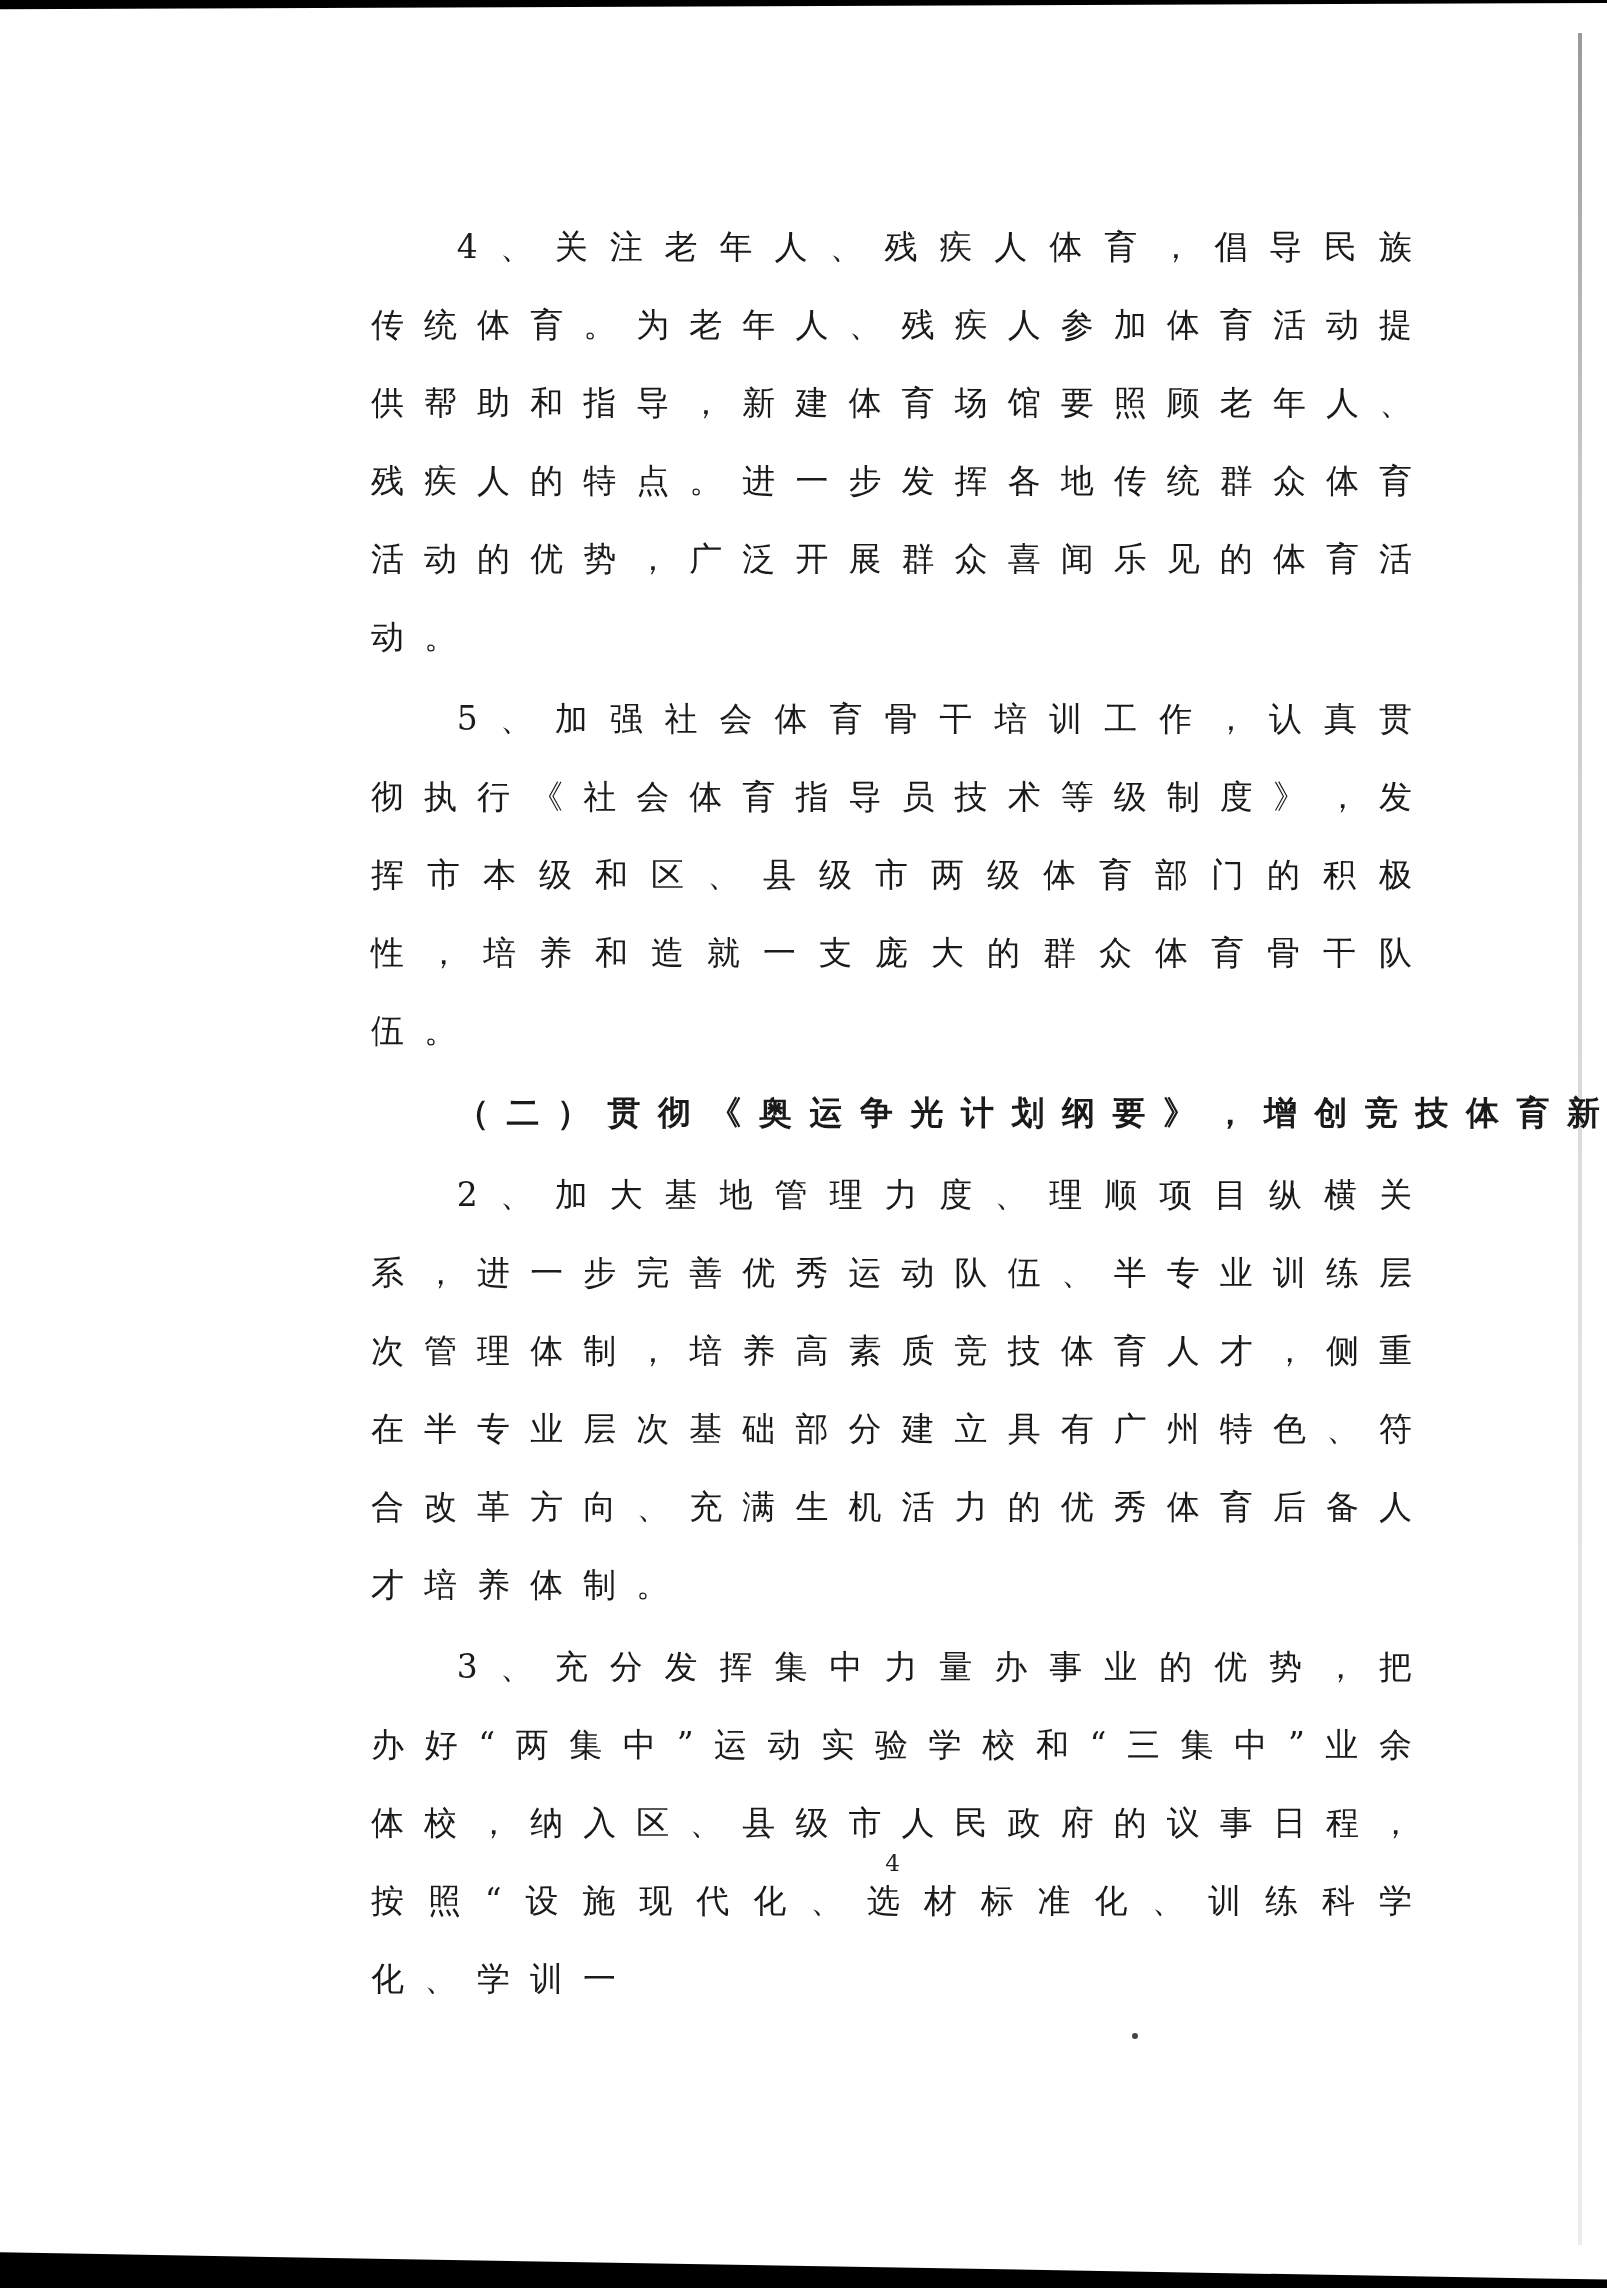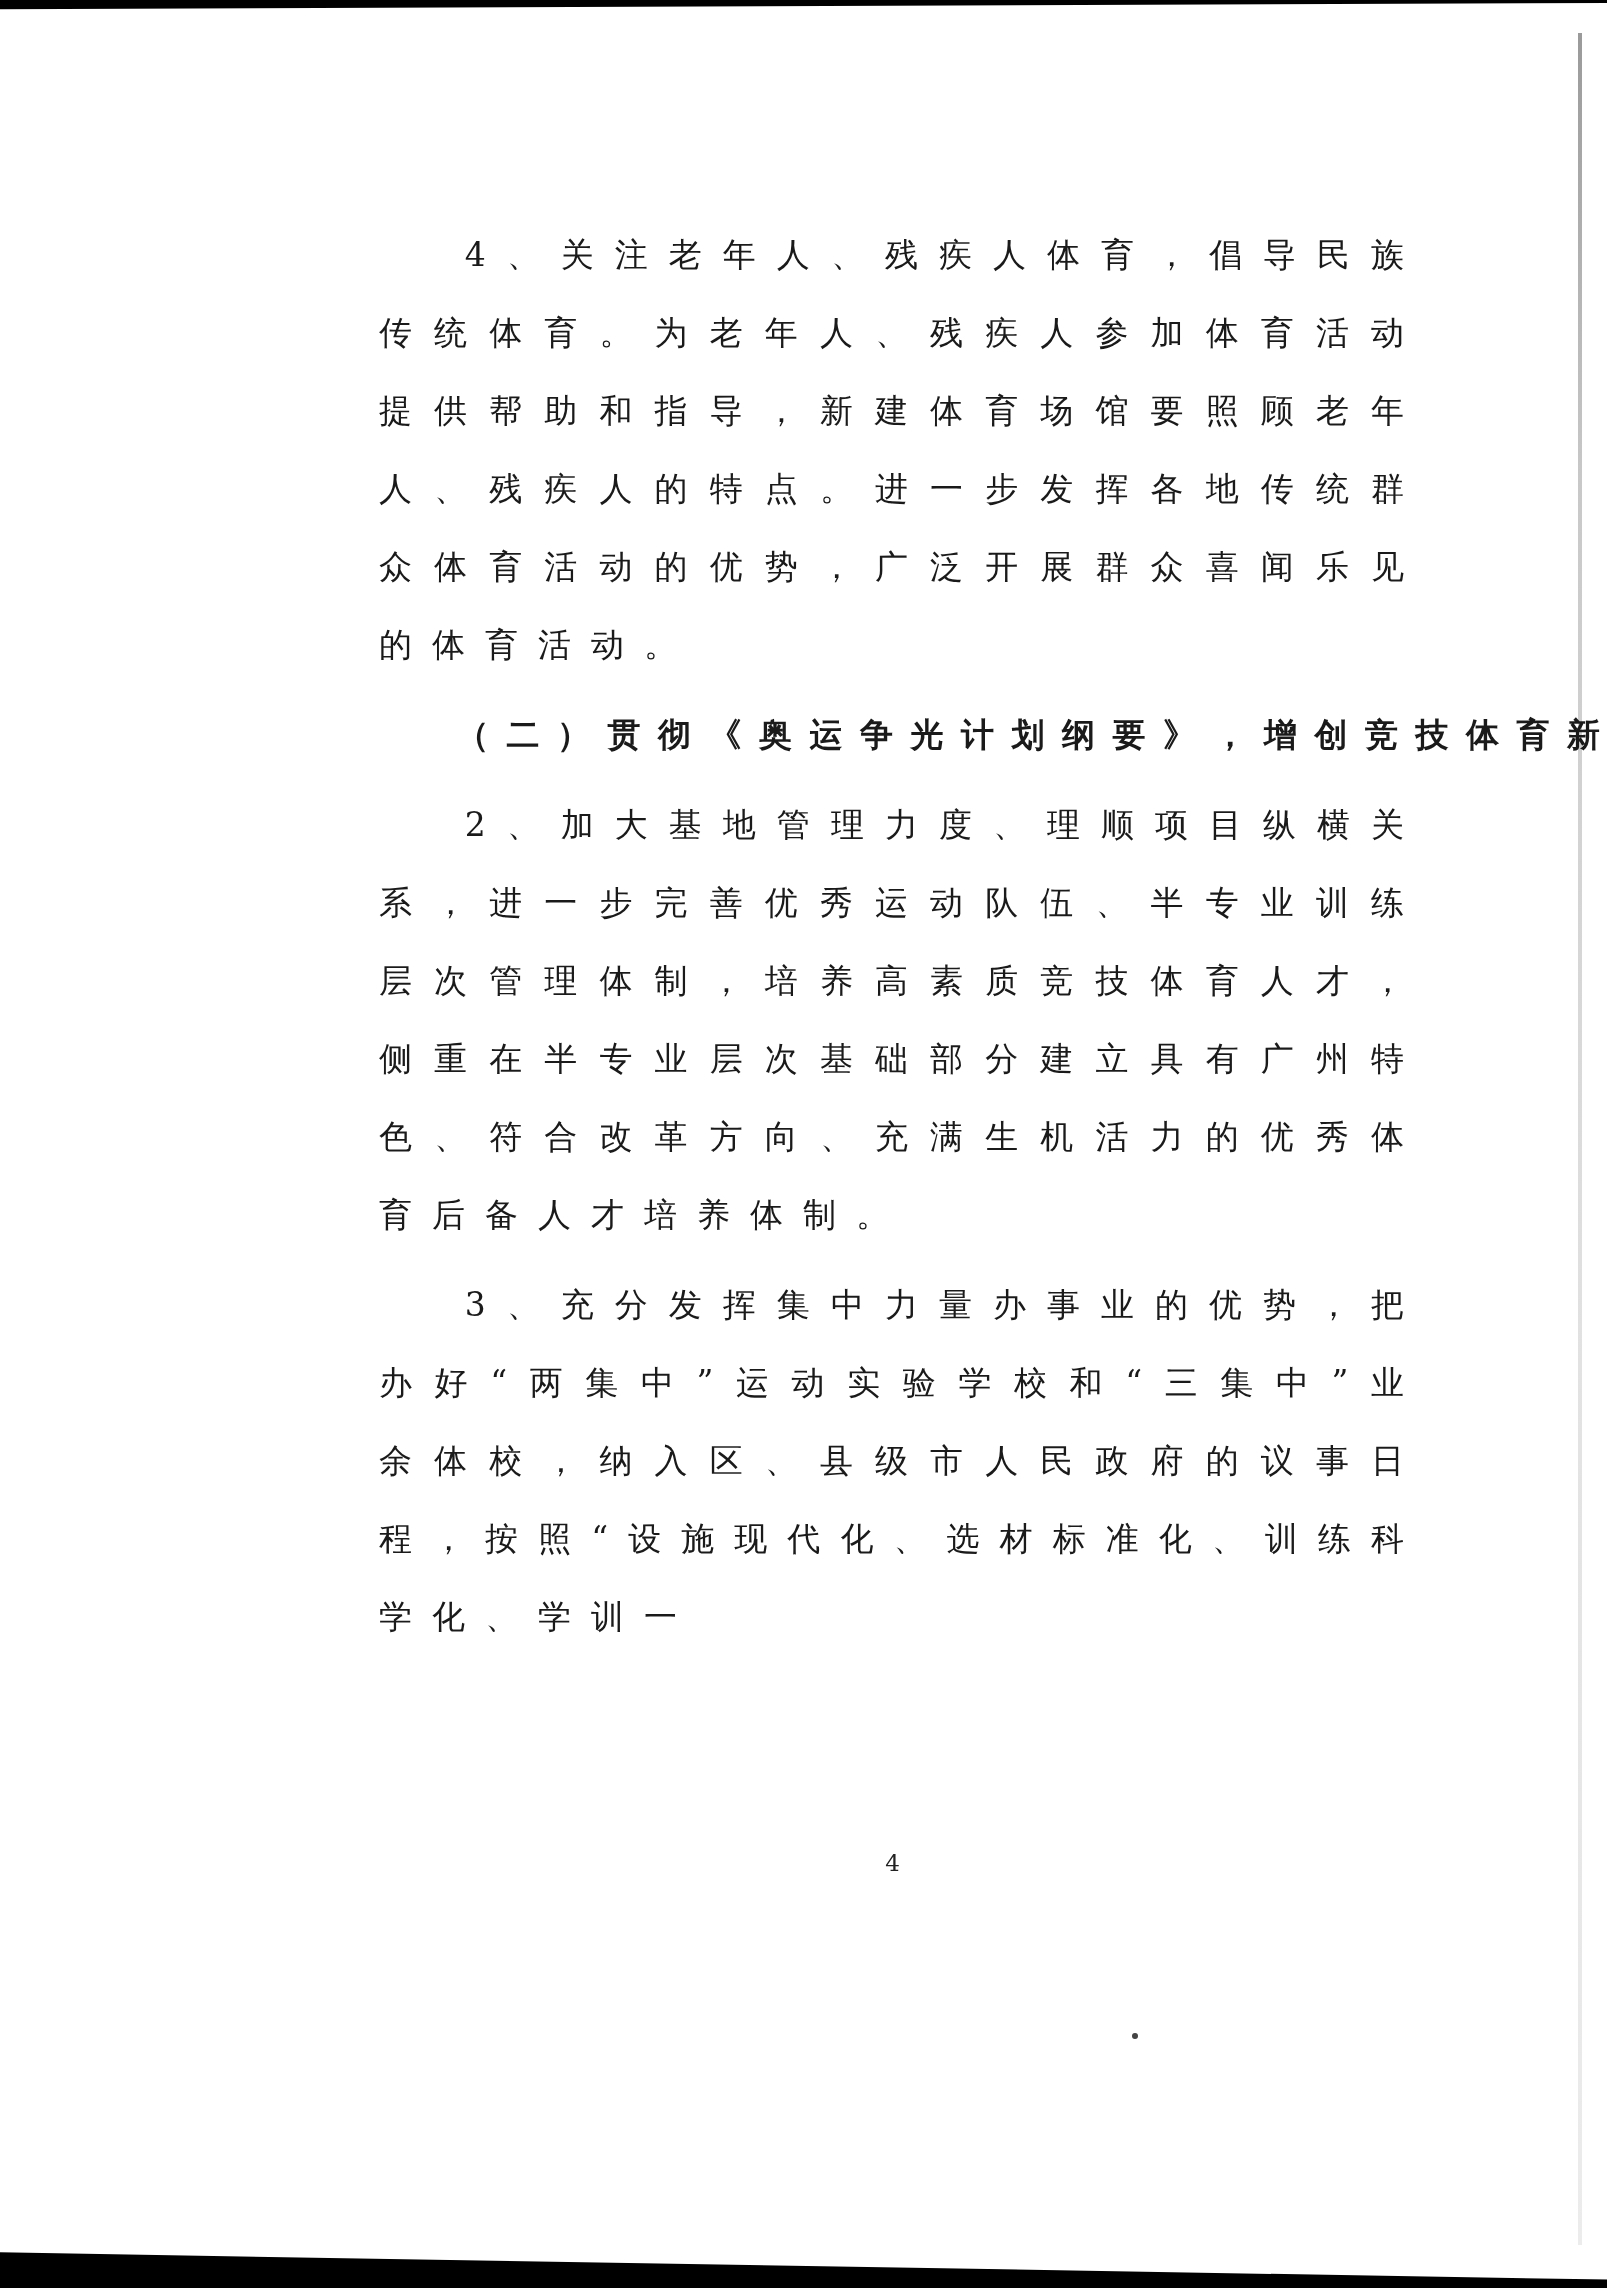--- a/index.html
+++ b/index.html
@@ -42,21 +42,21 @@
       border-radius: 50%;
       background: #444;
     }
     .page-body {
       position: absolute;
       left: 367px;
       top: 204px;
       width: 1069px;
     }
     .para {
-      margin: 12px;
+      margin: 4px;
       font-size: 33px;
       line-height: 78px;
       letter-spacing: 20px;
       text-align: justify;
       text-indent: 2.6em;
       word-break: break-all;
     }
     .section-heading {
       margin: 0;
       font-size: 33px;
@@ -78,20 +78,21 @@
     }
   </style>
 </head>
 <body>
 
 <div class="scan-top-edge"></div>
 <div class="scan-right-shadow"></div>
 
 <div class="page-body">
   <p class="para">4、关注老年人、残疾人体育，倡导民族传统体育。为老年人、残疾人参加体育活动提供帮助和指导，新建体育场馆要照顾老年人、残疾人的特点。进一步发挥各地传统群众体育活动的优势，广泛开展群众喜闻乐见的体育活动。</p>
+  <p class="para">5、加强社会体育骨干培训工作，认真贯彻执行《社会体育指导员技术等级制度》，发挥市本级和区、县级市两级体育部门的积极性，培养和造就一支庞大的群众体育骨干队伍。</p>
   <h2 class="section-heading">（二）贯彻《奥运争光计划纲要》，增创竞技体育新优势</h2>
   <p class="para">2、加大基地管理力度、理顺项目纵横关系，进一步完善优秀运动队伍、半专业训练层次管理体制，培养高素质竞技体育人才，侧重在半专业层次基础部分建立具有广州特色、符合改革方向、充满生机活力的优秀体育后备人才培养体制。</p>
   <p class="para">3、充分发挥集中力量办事业的优势，把办好“两集中”运动实验学校和“三集中”业余体校，纳入区、县级市人民政府的议事日程，按照“设施现代化、选材标准化、训练科学化、学训一</p>
 </div>
 
 <div class="page-number">4</div>
 
 <div class="scan-dot"></div>
 <div class="scan-bottom-edge"></div>
 

